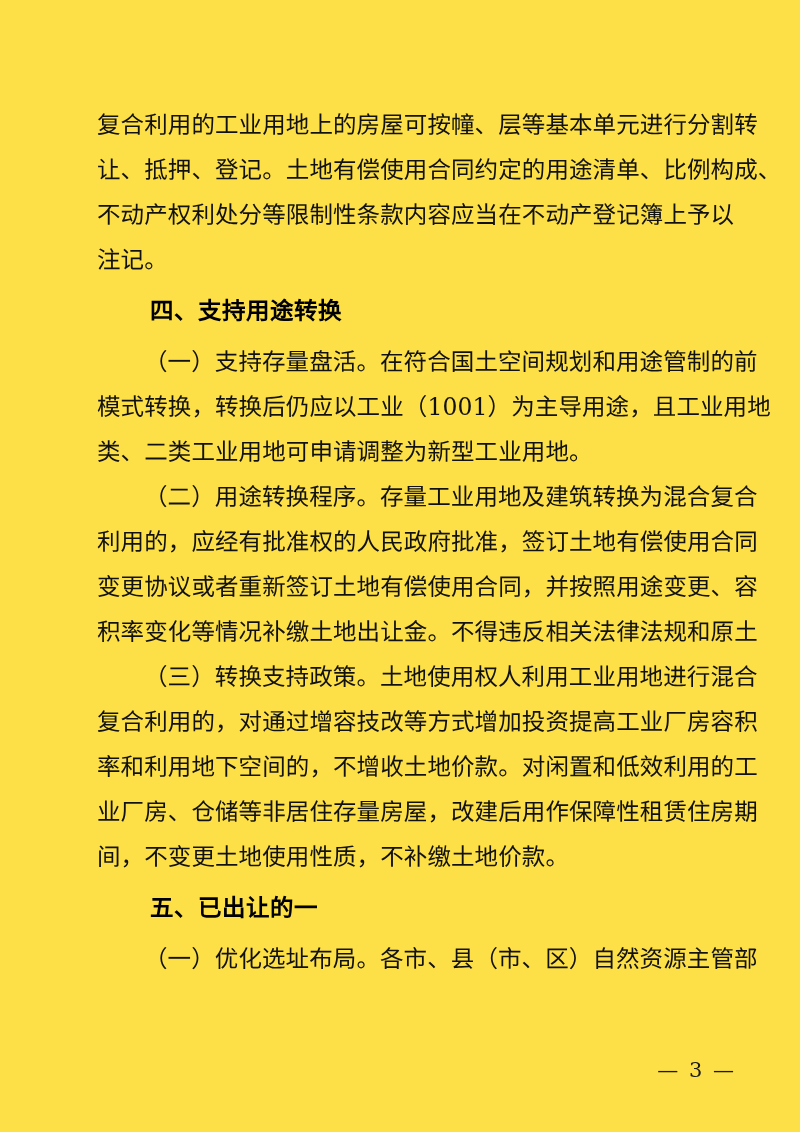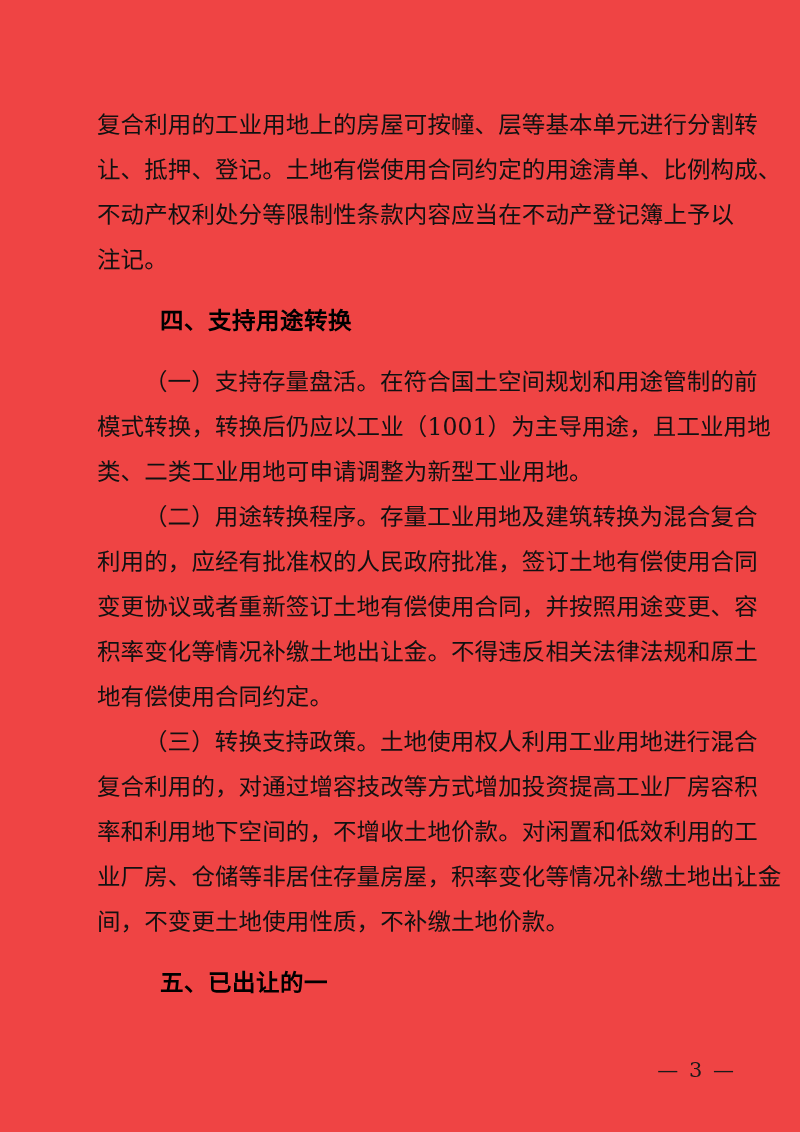--- a/index.html
+++ b/index.html
@@ -17,21 +17,21 @@
     color: #0d0d0d;
     -webkit-font-smoothing: antialiased;
   }
 
   #page {
     position: absolute;
     left: 0;
     top: 0;
     width: 800px;
     height: 1132px;
-    background: #ef4444;
+    background: #fde047;
   }
 
   #text-column {
     position: absolute;
     left: 97px;
     top: 103px;
     width: 609px;
   }
 
   
@@ -63,21 +63,21 @@
   }
 
   
   .indent {
     padding-left: 47px;
     align-items: flex-end;
   }
 
   
   .heading {
-    margin: 16px;
+    margin: 6px;
     padding-left: 47px;
     font-family: "DejaVu Sans", "Liberation Sans", sans-serif;
     font-size: 23.5px;
     font-weight: bold;
     line-height: 45px;
     color: #000000;
     letter-spacing: 0.5px;
     white-space: nowrap;
   }
 
@@ -138,41 +138,45 @@
         </span>
       <span class="line j">
           <span>利用的，应经有批准权的人民政府批准，签订土地有偿使用合同</span>
         </span>
       <span class="line j">
           <span>变更协议或者重新签订土地有偿使用合同，并按照用途变更、容</span>
         </span>
       <span class="line j">
           <span>积率变化等情况补缴土地出让金。不得违反相关法律法规和原土</span>
         </span>
-      <span class="line">地有偿使用合同约定。</span>
     </p>
 
     <p class="para">
       <span class="line j indent">
           <span>（三）转换支持政策。土地使用权人利用工业用地进行混合</span>
         </span>
       <span class="line j">
           <span>复合利用的，对通过增容技改等方式增加投资提高工业厂房容积</span>
         </span>
       <span class="line j">
           <span>率和利用地下空间的，不增收土地价款。对闲置和低效利用的工</span>
         </span>
       <span class="line j">
-          <span>业厂房、仓储等非居住存量房屋，积率变化等情况补缴土地出让金</span>
+          <span>业厂房、仓储等非居住存量房屋，改建后用作保障性租赁住房期</span>
         </span>
       <span class="line">间，不变更土地使用性质，不补缴土地价款。</span>
     </p>
 
     <p class="heading">五、已出让的一</p>
 
+    <p class="para">
+      <span class="line j indent">
+          <span>（一）优化选址布局。各市、县（市、区）自然资源主管部</span>
+        </span>
+    </p>
 
   </div>
 
   <div id="footer">
     <div class="pageno">— 3 —</div>
   </div>
 
 </div>
 
 </body></html>

